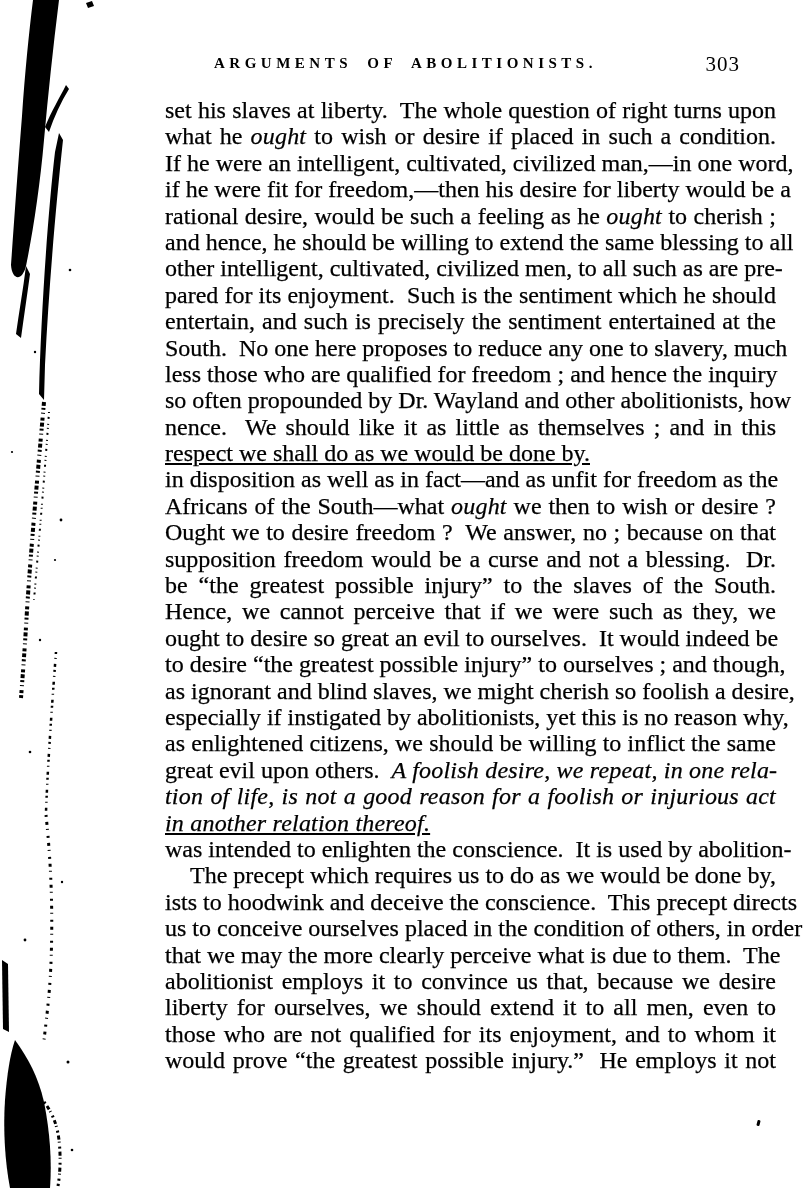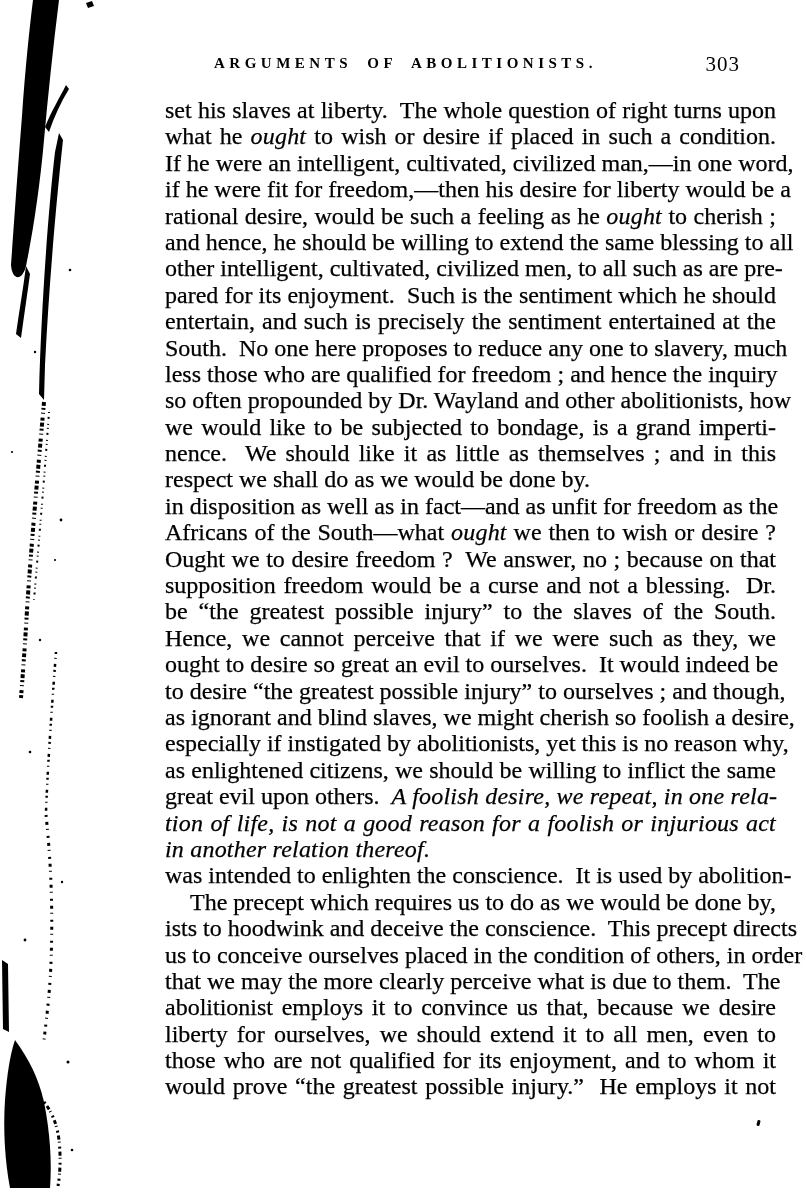--- a/index.html
+++ b/index.html
@@ -51,21 +51,21 @@
   }
   .line {
     text-align: justify;
     text-align-last: justify;
     text-justify: inter-word;
     height: 26.4px;
     overflow: visible;
     white-space: nowrap;
   }
   .line.indent { padding-left: 25px; }
-  .line.last { text-align-last: left; }
+  .line.last { text-align-last: left; text-decoration: underline; }
   .line em { font-style: italic; letter-spacing: 0.2px; }
   
   .artifacts {
     position: absolute;
     left: 0; top: 0;
     width: 120px; height: 1200px;
     pointer-events: none;
   }
   .right-tick {
     position: absolute;
@@ -129,21 +129,20 @@
         <div class="line"><span>If he were an intelligent, cultivated, civilized man,—in one word,</span></div>
         <div class="line"><span>if he were fit for freedom,—then his desire for liberty would be a</span></div>
         <div class="line"><span>rational desire, would be such a feeling as he </span><em>ought</em><span> to cherish&nbsp;;</span></div>
         <div class="line"><span>and hence, he should be willing to extend the same blessing to all</span></div>
         <div class="line"><span>other intelligent, cultivated, civilized men, to all such as are pre-</span></div>
         <div class="line"><span>pared for its enjoyment.&nbsp; Such is the sentiment which he should</span></div>
         <div class="line"><span>entertain, and such is precisely the sentiment entertained at the</span></div>
         <div class="line"><span>South.&nbsp; No one here proposes to reduce any one to slavery, much</span></div>
         <div class="line"><span>less those who are qualified for freedom&nbsp;; and hence the inquiry</span></div>
         <div class="line"><span>so often propounded by Dr. Wayland and other abolitionists, how</span></div>
-        <div class="line"><span>we would like to be subjected to bondage, is a grand imperti-</span></div>
         <div class="line"><span>nence.&nbsp; We should like it as little as themselves&nbsp;; and in this</span></div>
         <div class="line last"><span>respect we shall do as we would be done by.</span></div>
       </div>
       <div class="paragraph">
         <div class="line"><span>in disposition as well as in fact—and as unfit for freedom as the</span></div>
         <div class="line"><span>Africans of the South—what </span><em>ought</em><span> we then to wish or desire&nbsp;?</span></div>
         <div class="line"><span>Ought we to desire freedom&nbsp;?&nbsp; We answer, no&nbsp;; because on that</span></div>
         <div class="line"><span>supposition freedom would be a curse and not a blessing.&nbsp; Dr.</span></div>
         <div class="line"><span>be “the greatest possible injury” to the slaves of the South.</span></div>
         <div class="line"><span>Hence, we cannot perceive that if we were such as they, we</span></div>

